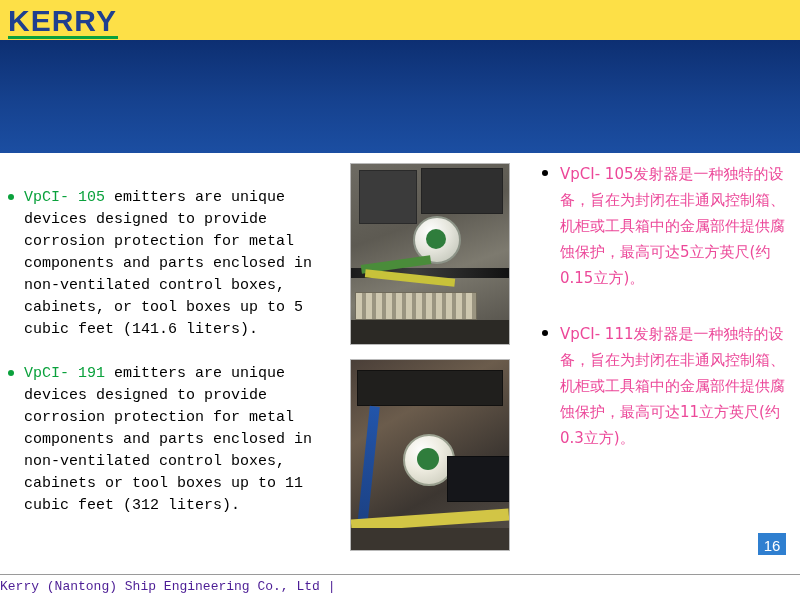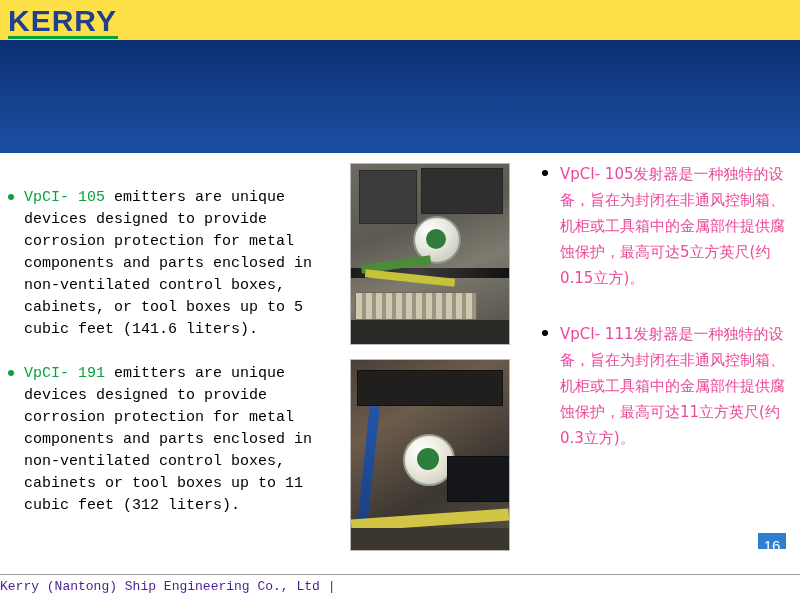--- a/index.html
+++ b/index.html
@@ -218,21 +218,21 @@
   }
   .p2-bottom {
     position: absolute; left: 0; top: 168px; width: 158px; height: 22px;
     background: #3a352f;
   }
 
   
   .page-badge {
     position: absolute;
     right: 14px; top: 533px;
-    width: 28px; height: 16px;
+    width: 28px; height: 22px;
     background: #2f7fd0;
     color: #ffffff;
     font-family: "Liberation Sans", sans-serif;
     font-size: 15px;
     line-height: 26px;
     text-align: center;
   }
 
   
   .footer {

